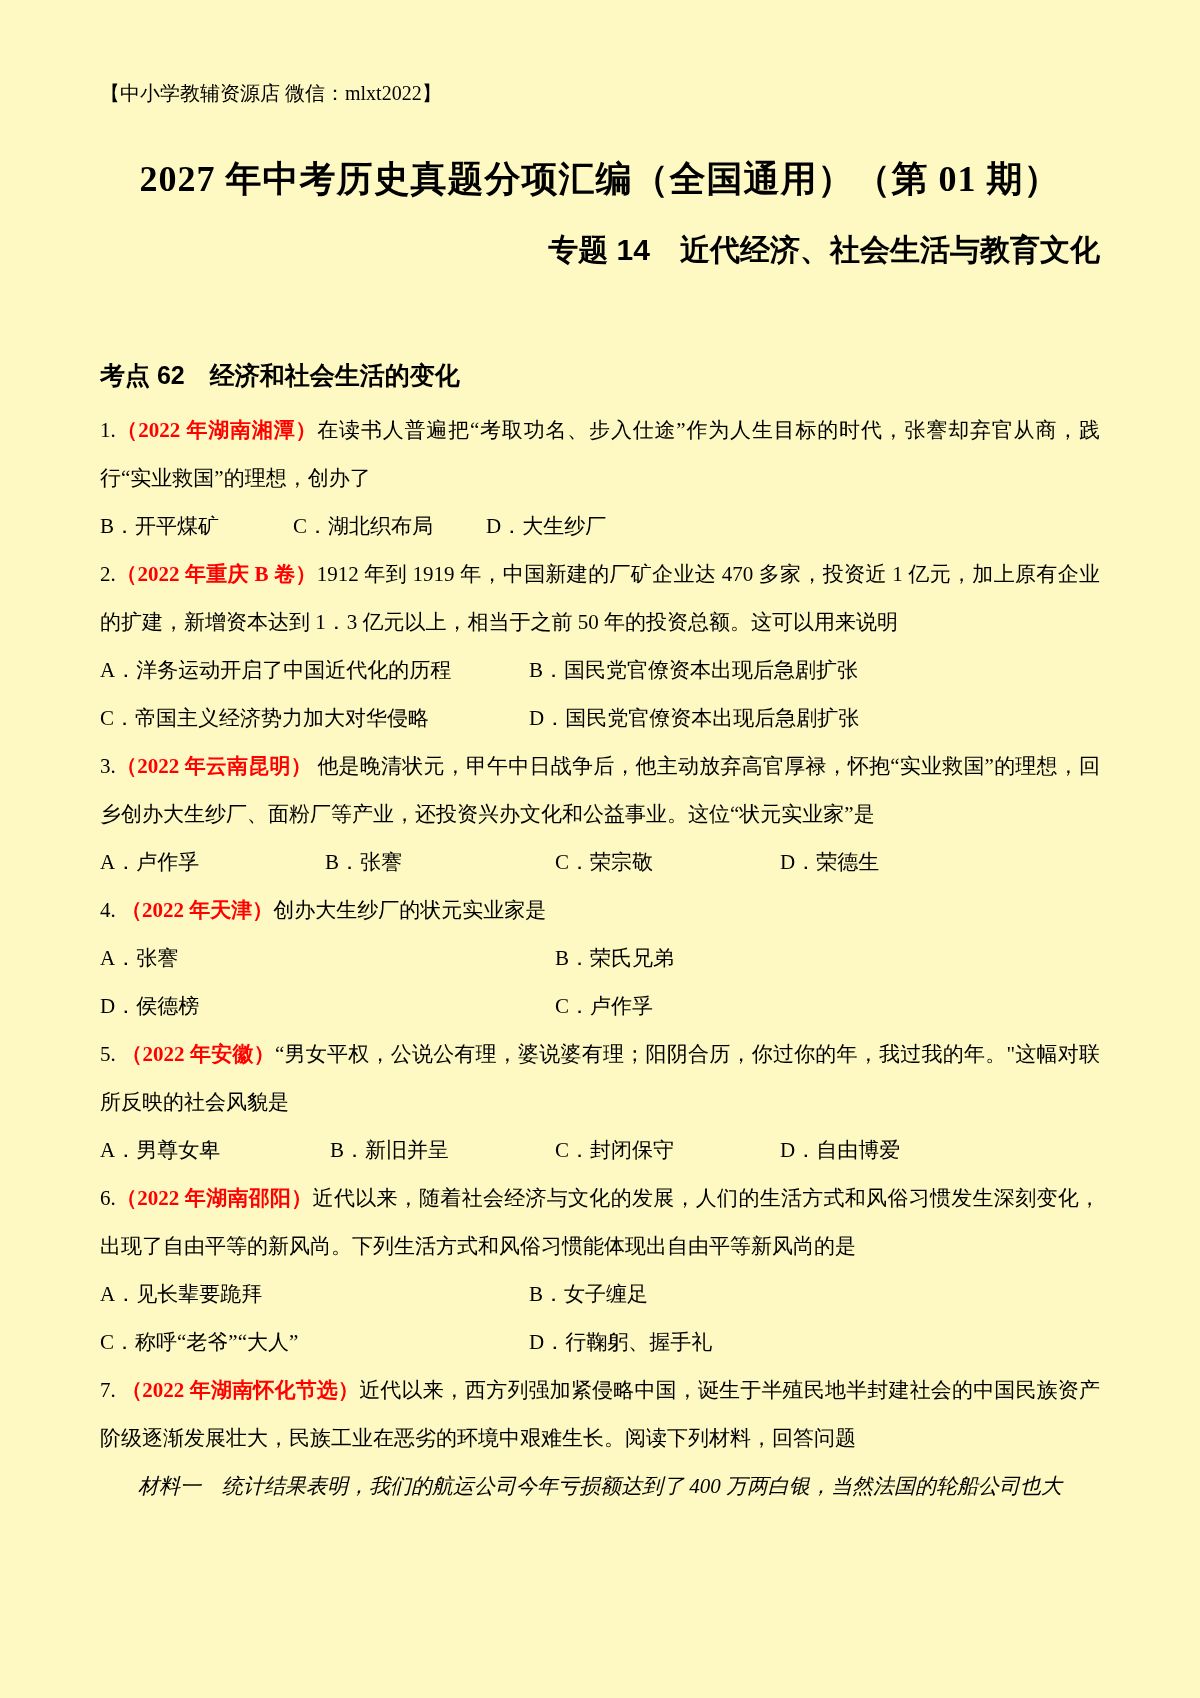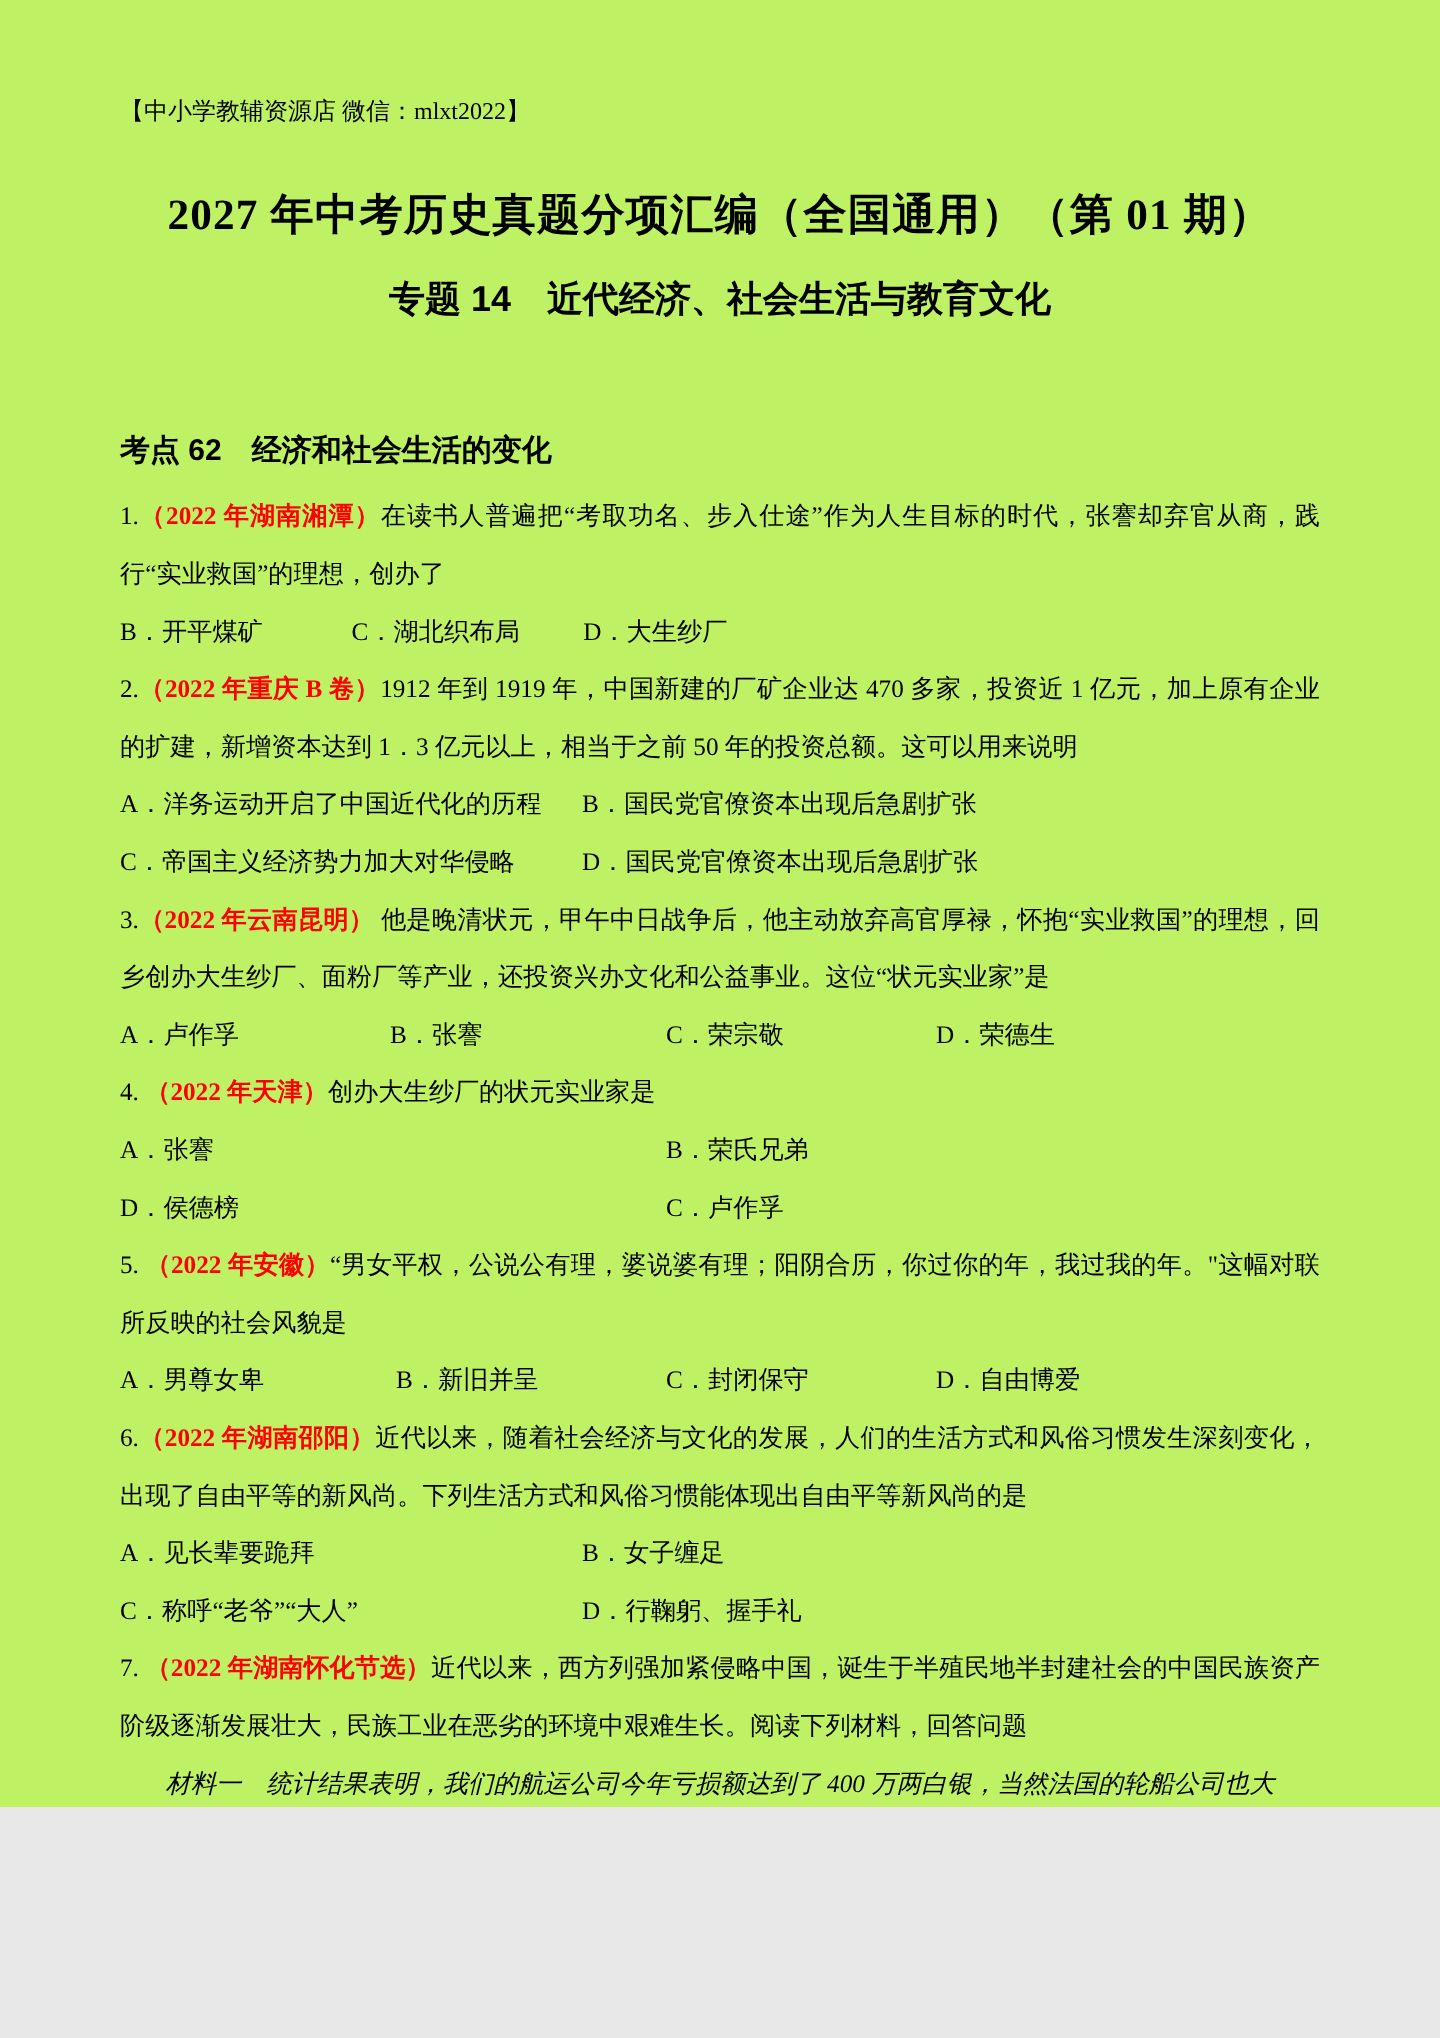--- a/index.html
+++ b/index.html
@@ -1,21 +1,21 @@
 <!DOCTYPE html>
 <html><head>
 <meta charset="utf-8">
 <style>
   html,body{margin:0;padding:0;background:#e8e8e8;}
   .page{
     position:relative;
     width:1200px;
-    height:1506px;
+    height:1698px;
     margin:0 auto;
-    background:#bef264;
+    background:#fef9c3;
     color:#000000;
     font-family:"Liberation Serif","DejaVu Serif",serif;
     overflow:hidden;
   }
   .content{width:1000px;margin:0 auto;}
   .watermark{
     padding-top:80px;
     font-size:20px;
     line-height:26px;
     text-align:left;
@@ -26,21 +26,21 @@
     line-height:46px;
     font-weight:bold;
     text-align:center;
     letter-spacing:1px;
   }
   .sub-title{
     margin:28px 0 0 0;
     font-size:30px;
     line-height:40px;
     font-weight:bold;
-    text-align:center;
+    text-align:right;
     font-family:"Liberation Sans","DejaVu Sans",sans-serif;
   }
   .section-title{
     margin:88px 0 0 0;
     font-size:25px;
     line-height:34px;
     font-weight:bold;
     text-align:left;
     font-family:"Liberation Sans","DejaVu Sans",sans-serif;
   }
@@ -52,21 +52,21 @@
   }
   .qsource{color:#FF0000;font-weight:bold;}
   .opts{
     display:grid;
     line-height:48px;
   }
   .opt{white-space:nowrap;overflow:hidden;}
   .cols-q1{grid-template-columns:193px 193px 194px 1fr;}
   .cols-q3{grid-template-columns:225px 230px 225px 1fr;}
   .cols-q5{grid-template-columns:230px 225px 225px 1fr;}
-  .cols-2n{grid-template-columns:385px 1fr;}
+  .cols-2n{grid-template-columns:385px 1fr;gap:44px;}
   .cols-2w{grid-template-columns:455px 1fr;}
   .material{
     margin:0;
     line-height:48px;
     font-style:italic;
     text-indent:38px;
     text-align:justify;
   }
 </style>
 </head>

